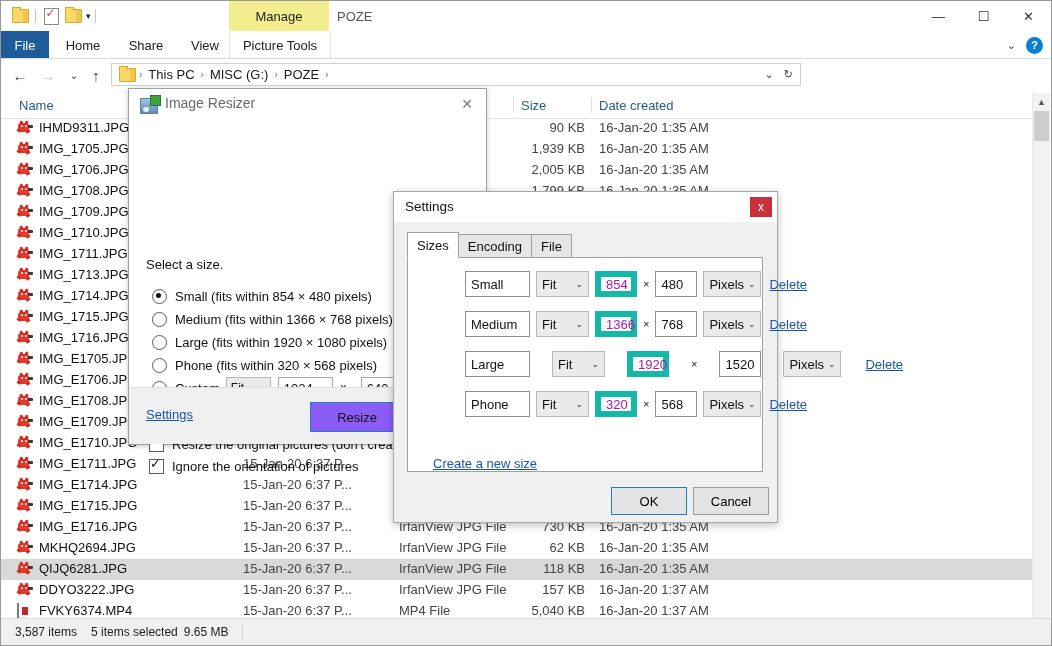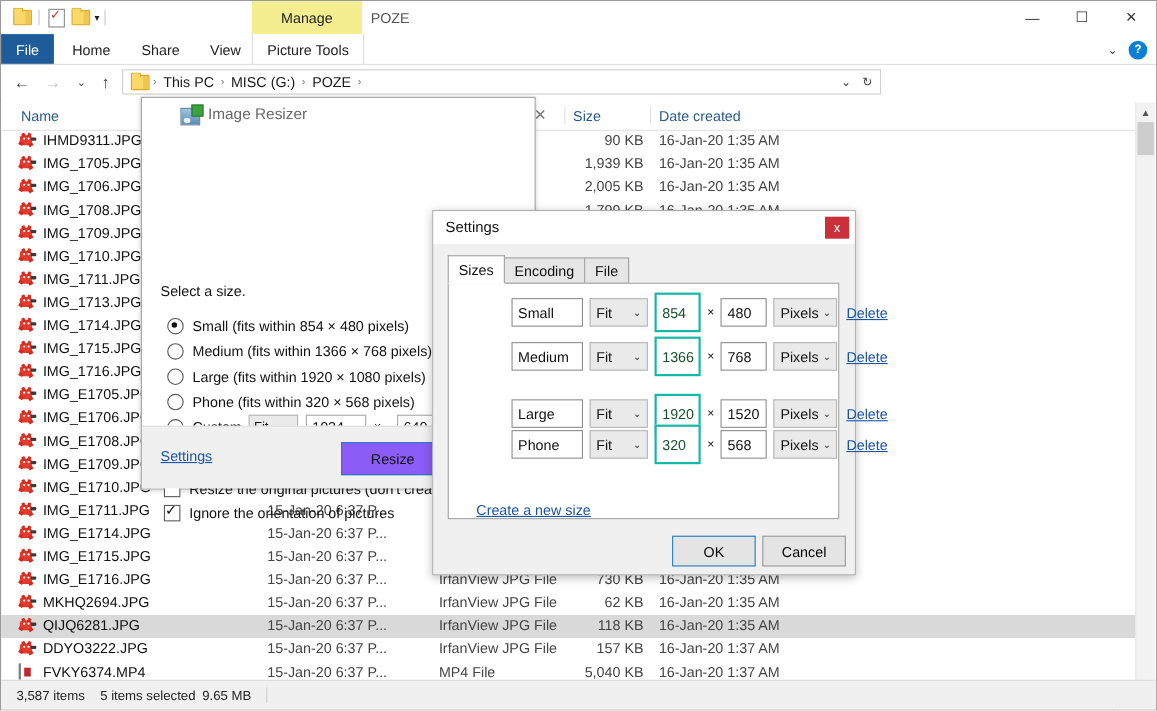--- a/index.html
+++ b/index.html
@@ -99,21 +99,21 @@
   .vsc-up{position:absolute;left:0;top:0;width:17px;height:17px;display:flex;align-items:center;justify-content:center;font-size:9px;color:#555;}
   .vsc-thumb{position:absolute;left:1px;top:18px;width:15px;height:30px;background:#cdcdcd;}
 
   
   .statusbar{position:absolute;left:0;bottom:0;width:1050px;height:26px;background:#f0f0f0;border-top:1px solid #dcdcdc;display:flex;align-items:center;}
   .sb-item{font-size:12px;color:#222;padding-left:14px;}
   .sb-sep{width:1px;height:14px;background:#cfcfcf;margin-left:14px;}
 
   
   .resizer{position:absolute;left:128px;top:88px;width:357px;height:355px;background:#fff;border:1px solid #a0a0a0;box-shadow:0 1px 5px rgba(0,0,0,.22);}
-  .rz-title{position:absolute;left:0;top:0;width:100%;height:30px;margin-left:24px;}
+  .rz-title{position:absolute;left:0;top:0;width:100%;height:30px;}
   .rz-icon{position:absolute;left:11px;top:9px;width:16px;height:14px;background:linear-gradient(#9ec5e6,#5a8cb8);border:1px solid #6a7f93;}
   .rz-icon:after{content:"";position:absolute;right:-4px;top:-4px;width:9px;height:9px;background:#3ea33e;border:1px solid #2a7a2a;}
   .rz-icon:before{content:"";position:absolute;left:2px;bottom:1px;width:6px;height:5px;background:#e8f2fa;border-radius:50%;}
   .rz-titletext{position:absolute;left:36px;top:6px;font-size:14px;color:#6a6a6a;}
   .rz-close{position:absolute;right:8px;top:5px;width:22px;height:20px;display:flex;align-items:center;justify-content:center;color:#777;font-size:14px;}
   .rz-h1{position:absolute;left:17px;top:130px;font-size:17px;color:#1f5a9e;}
   .rz-sub{position:absolute;left:17px;top:168px;font-size:13px;color:#111;text-align:center;}
   .rz-opts{position:absolute;left:23px;top:196px;}
   .rz-opt{position:relative;height:23px;display:flex;align-items:center;font-size:13px;color:#111;}
   .radio{width:13px;height:13px;border:1px solid #5a5a5a;border-radius:50%;background:#fff;margin-right:8px;position:relative;flex:none;}
@@ -139,21 +139,21 @@
   .st-close{position:absolute;right:5px;top:5px;width:22px;height:20px;background:#c9303a;color:#fff;font-size:12px;display:flex;align-items:center;justify-content:center;}
   .st-body{position:absolute;left:0;top:30px;width:100%;height:300px;background:#f0f0f0;}
   .tabstrip{position:absolute;left:13px;top:10px;display:flex;align-items:flex-end;height:26px;}
   .tab{height:24px;border:1px solid #a0a0a0;background:#e6e6e6;display:flex;align-items:center;padding:0 9px;font-size:13px;color:#111;box-sizing:border-box;margin-right:-1px;}
   .tab.active{background:#fff;border-bottom-color:#fff;height:26px;z-index:2;position:relative;}
   .tabpanel{position:absolute;left:13px;top:35px;width:356px;height:215px;border:1px solid #a0a0a0;background:#fff;box-sizing:border-box;}
   .szrow{position:absolute;left:12px;display:flex;align-items:center;height:28px;padding-left:45px;}
   .sz-name{width:65px;height:26px;border:1px solid #8e8e8e;background:#fff;font-size:13px;color:#111;display:flex;align-items:center;padding-left:5px;box-sizing:border-box;}
   .sz-fit{width:53px;height:26px;border:1px solid #b6b6b6;background:#eaeaea;font-size:13px;color:#111;display:flex;align-items:center;justify-content:space-between;padding:0 5px;box-sizing:border-box;margin-left:6px;}
   .sz-fit .cv{font-size:9px;color:#333;}
-  .sz-w{width:42px;height:36px;border:2px solid #14b8a6;background:#fff;font-size:13px;color:#14532d;display:flex;align-items:center;padding-left:5px;box-sizing:border-box;margin-left:6px;}
+  .sz-w{width:42px;height:26px;border:6px solid #14b8a6;background:#fff;font-size:13px;color:#a21caf;display:flex;align-items:center;padding-left:5px;box-sizing:border-box;margin-left:6px;}
   .sz-x{margin:0 6px;font-size:11px;color:#222;}
   .sz-h{width:42px;height:26px;border:1px solid #8e8e8e;background:#fff;font-size:13px;color:#111;display:flex;align-items:center;padding-left:5px;box-sizing:border-box;}
   .sz-unit{width:58px;height:26px;border:1px solid #b6b6b6;background:#eaeaea;font-size:13px;color:#111;display:flex;align-items:center;justify-content:space-between;padding:0 5px;box-sizing:border-box;margin-left:6px;}
   .sz-unit .cv{font-size:9px;color:#333;}
   .sz-del{margin-left:8px;font-size:13px;color:#1b55a8;text-decoration:underline;}
   .createnew{position:absolute;left:25px;top:198px;font-size:13px;color:#1b55a8;text-decoration:underline;}
   .st-ok{position:absolute;left:217px;top:265px;width:74px;height:26px;border:1px solid #1d7ec4;background:#e4e4e4;font-size:13px;display:flex;align-items:center;justify-content:center;}
   .st-cancel{position:absolute;left:299px;top:265px;width:74px;height:26px;border:1px solid #9a9a9a;background:#e4e4e4;font-size:13px;display:flex;align-items:center;justify-content:center;}
 
   
@@ -628,21 +628,21 @@
               </span>
               <span class="sz-w">1366</span>
               <span class="sz-x">×</span>
               <span class="sz-h">768</span>
               <span class="sz-unit">
                 <span>Pixels</span>
                 <span class="cv">⌄</span>
               </span>
               <span class="sz-del">Delete</span>
             </div>
-            <div class="szrow" style="top: 104px;">
+            <div class="szrow" style="top: 92px; gap: 16px;">
               <span class="sz-name">Large</span>
               <span class="sz-fit">
                 <span>Fit</span>
                 <span class="cv">⌄</span>
               </span>
               <span class="sz-w">1920</span>
               <span class="sz-x">×</span>
               <span class="sz-h">1520</span>
               <span class="sz-unit">
                 <span>Pixels</span>

